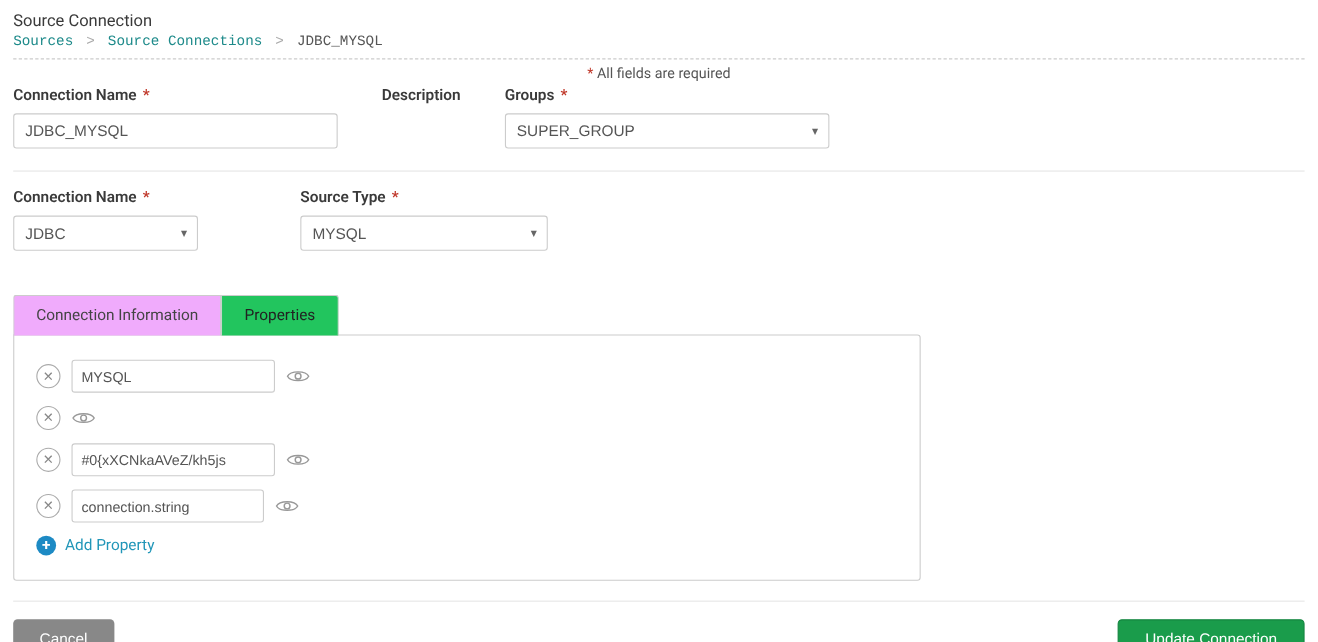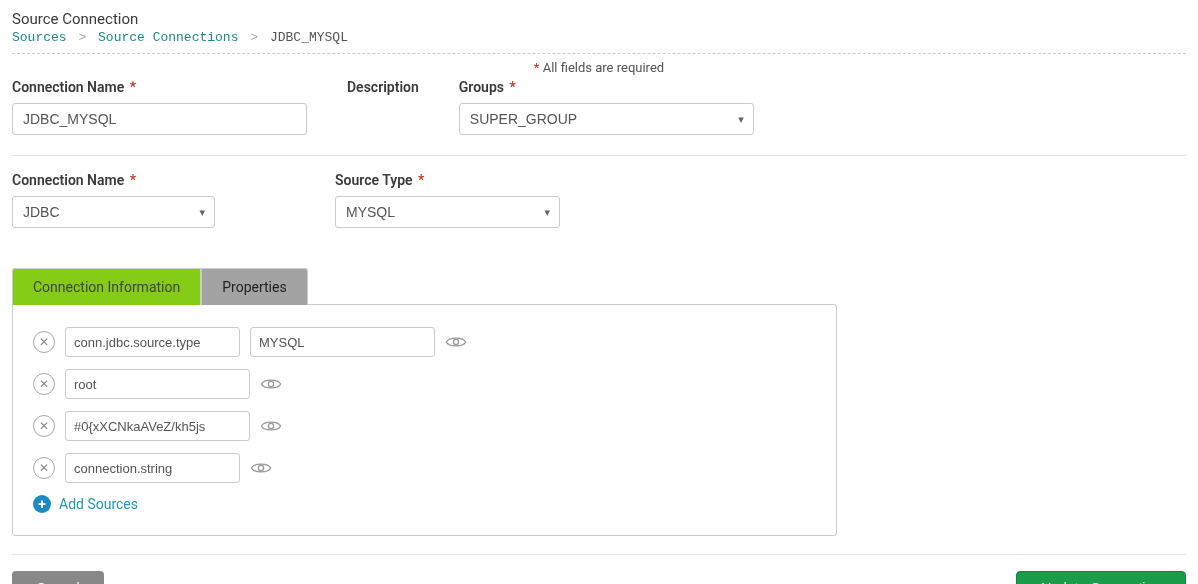--- a/index.html
+++ b/index.html
@@ -71,38 +71,38 @@
       color: #666;
       pointer-events: none;
     }
     .select-input {
       appearance: none;
       -webkit-appearance: none;
       width: 100%;
       padding-right: 12px;
     }
     .w-295 { width: 295px; }
-    .w-168 { width: 203px; }
+    .w-168 { width: 168px; }
     .w-225 { width: 225px; }
 
     .tabs {
       display: flex;
       margin-top: 20px;
     }
     .tab {
       border: 1px solid #ccc;
       border-bottom: none;
       padding: 10px 20px;
       font-size: 14px;
       color: #444;
-      background: #84cc16;
+      background: #f0abfc;
       cursor: pointer;
     }
     .tab.active {
-      background: #a3a3a3;
+      background: #22c55e;
       font-weight: 400;
       color: #222;
       position: relative;
       z-index: 2;
     }
     .tab:first-child { border-top-left-radius: 3px; }
     .tab:last-child { border-top-right-radius: 3px; }
     .tab-panel {
       border: 1px solid #ccc;
       padding: 22px 20px;
@@ -229,48 +229,46 @@
 
 <div class="form-row noborder" style="margin-top:16px;">
   <div class="field">
     <label><span>Connection Name</span> <span class="star">*</span></label>
     <div class="select-wrap w-168">
       <select class="select-input">
         <option>JDBC</option>
       </select>
     </div>
   </div>
-  <div class="field" style="margin-left:80px;">
+  <div class="field" style="margin-left:53px;">
     <label><span>Source Type</span> <span class="star">*</span></label>
     <div class="select-wrap w-225">
       <select class="select-input">
         <option>MYSQL</option>
       </select>
     </div>
   </div>
 </div>
 
 <div class="tabs">
   <div class="tab">Connection Information</div>
   <div class="tab active">Properties</div>
 </div>
 
 <div class="tab-panel">
   <div class="prop-row">
     <button class="del-btn">✕</button>
-    <input class="prop-key" value="conn.jdbc.source.type" style="">
     <input class="prop-val" value="MYSQL" style="">
     <svg class="eye-icon" width="22" height="14" viewBox="0 0 24 16">
         <path fill="none" stroke="#999" stroke-width="1.5" d="M1 8 C4 2 20 2 23 8 C20 14 4 14 1 8 Z"></path>
         <circle cx="12" cy="8" r="3" fill="none" stroke="#999" stroke-width="1.5"></circle>
       </svg>
   </div>
   <div class="prop-row">
     <button class="del-btn">✕</button>
-    <input class="prop-val" value="root" style="">
     <svg class="eye-icon" width="22" height="14" viewBox="0 0 24 16">
         <path fill="none" stroke="#999" stroke-width="1.5" d="M1 8 C4 2 20 2 23 8 C20 14 4 14 1 8 Z"></path>
         <circle cx="12" cy="8" r="3" fill="none" stroke="#999" stroke-width="1.5"></circle>
       </svg>
   </div>
   <div class="prop-row">
     <button class="del-btn">✕</button>
     <input class="prop-val" value="#0{xXCNkaAVeZ/kh5js" style="">
     <svg class="eye-icon" width="22" height="14" viewBox="0 0 24 16">
         <path fill="none" stroke="#999" stroke-width="1.5" d="M1 8 C4 2 20 2 23 8 C20 14 4 14 1 8 Z"></path>
@@ -280,20 +278,20 @@
   <div class="prop-row">
     <button class="del-btn">✕</button>
     <input class="prop-key" value="connection.string" style="">
     <svg class="eye-icon" width="22" height="14" viewBox="0 0 24 16">
         <path fill="none" stroke="#999" stroke-width="1.5" d="M1 8 C4 2 20 2 23 8 C20 14 4 14 1 8 Z"></path>
         <circle cx="12" cy="8" r="3" fill="none" stroke="#999" stroke-width="1.5"></circle>
       </svg>
   </div>
   <div class="add-prop">
     <span class="plus-circle">+</span>
-    <span>Add Sources</span>
+    <span>Add Property</span>
   </div>
 </div>
 
 <div class="footer">
   <button class="btn btn-cancel">Cancel</button>
   <button class="btn btn-primary">Update Connection</button>
 </div>
 
 </body></html>

